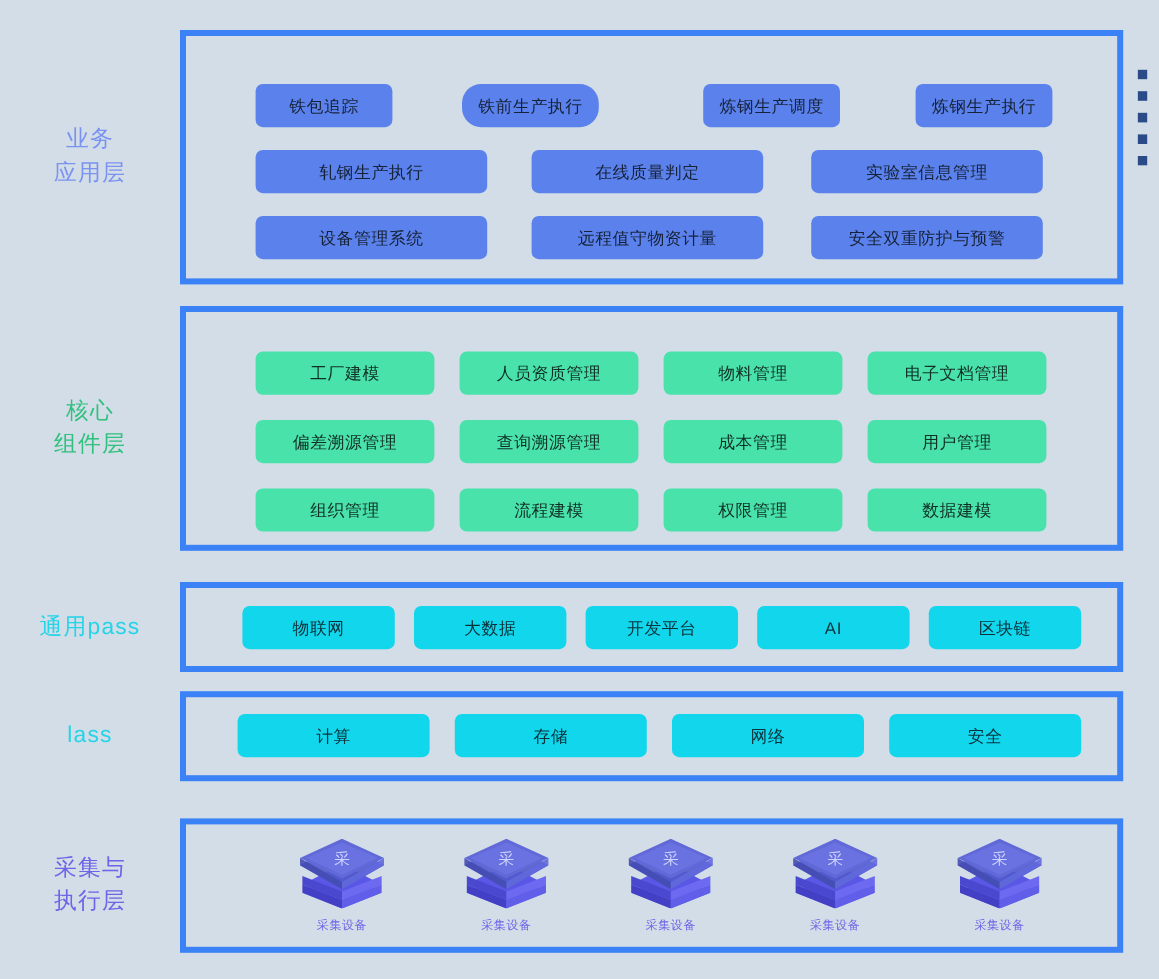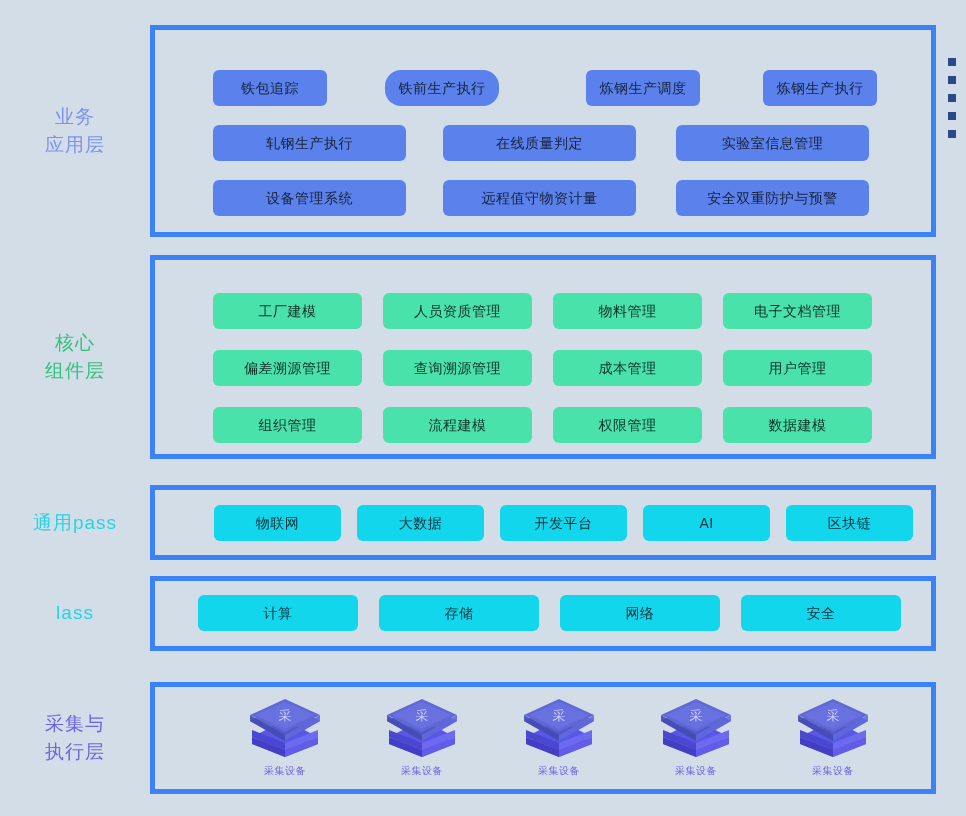--- a/index.html
+++ b/index.html
@@ -111,21 +111,21 @@
 
   #core-panel .chip { width: 149px; }
   #core-panel .chip:nth-child(1) { margin-left: 58px; }
   #core-panel .chip:nth-child(n+2) { margin-left: 21px; }
 
   
   #paas-row { top: 485px; height: 75px; }
   #paas-panel {
     width: 786px;
     height: 75px;
-    padding: 16px;
+    padding: 4px;
   }
   #paas-panel .chip { width: 127px; }
   #paas-panel .chip:nth-child(1) { margin-left: 43px; }
   #paas-panel .chip:nth-child(n+2) { margin-left: 16px; }
 
   
   #iaas-row { top: 585px; height: 56px; }
   #iaas-panel {
     width: 786px;
     height: 75px;

